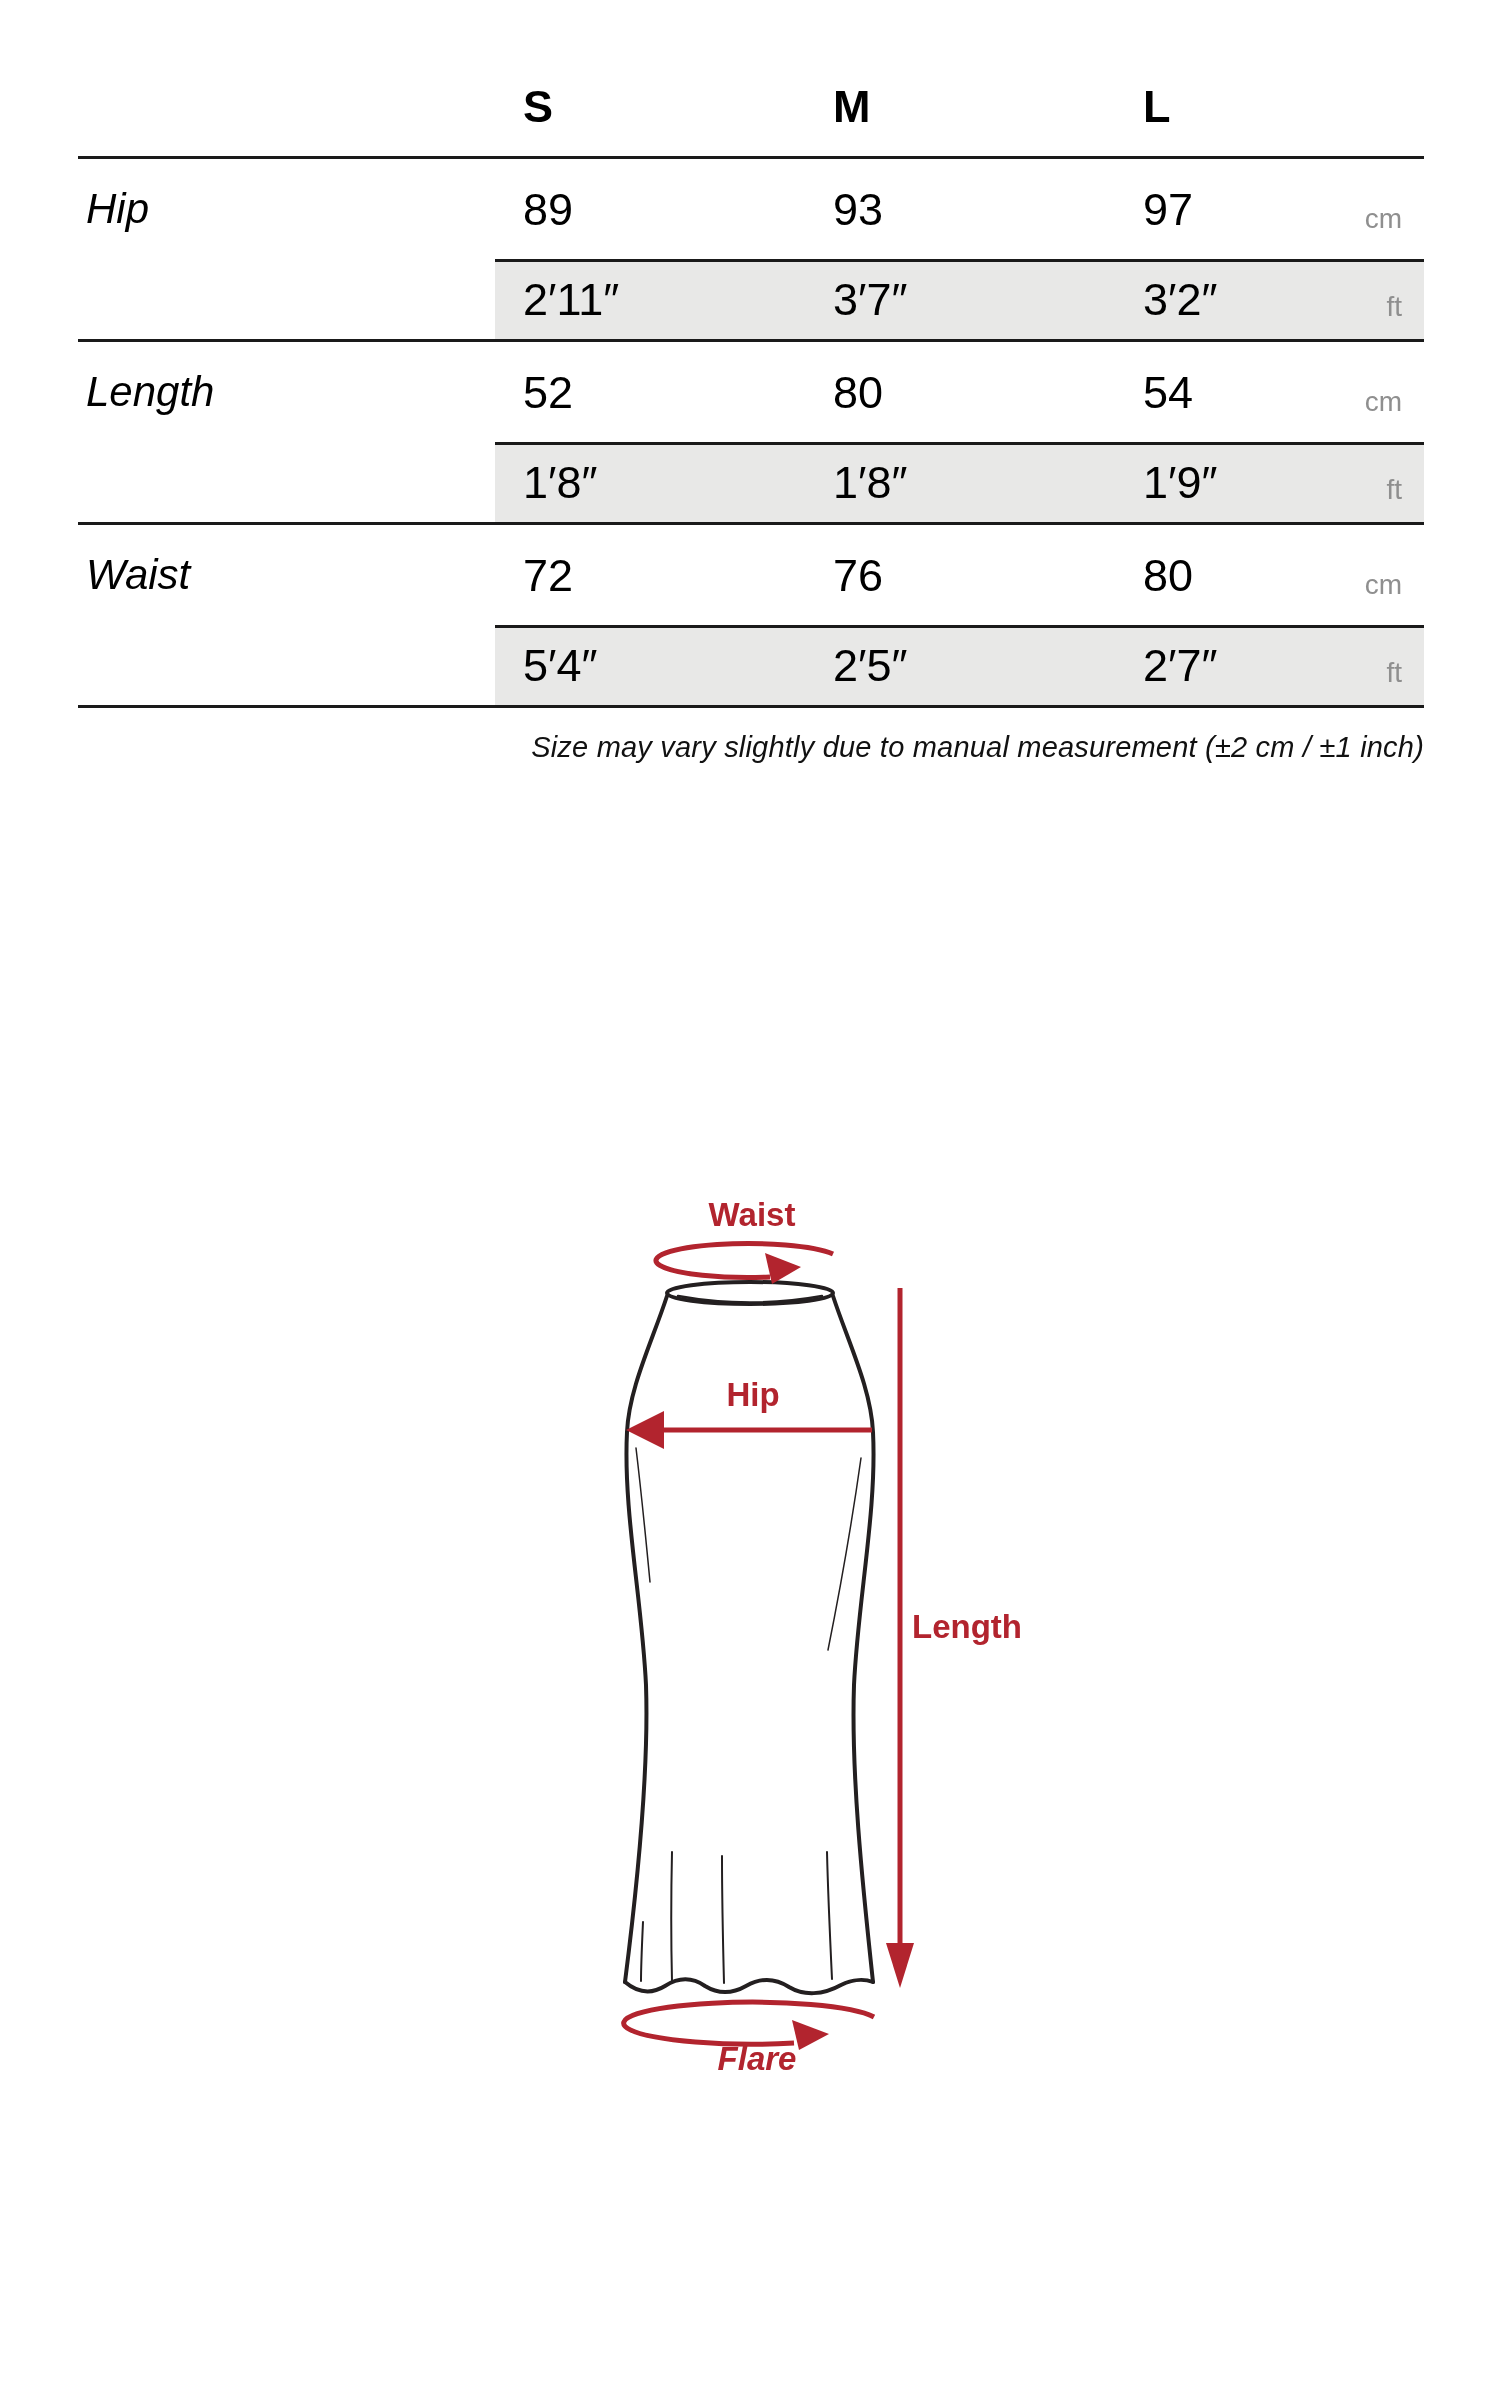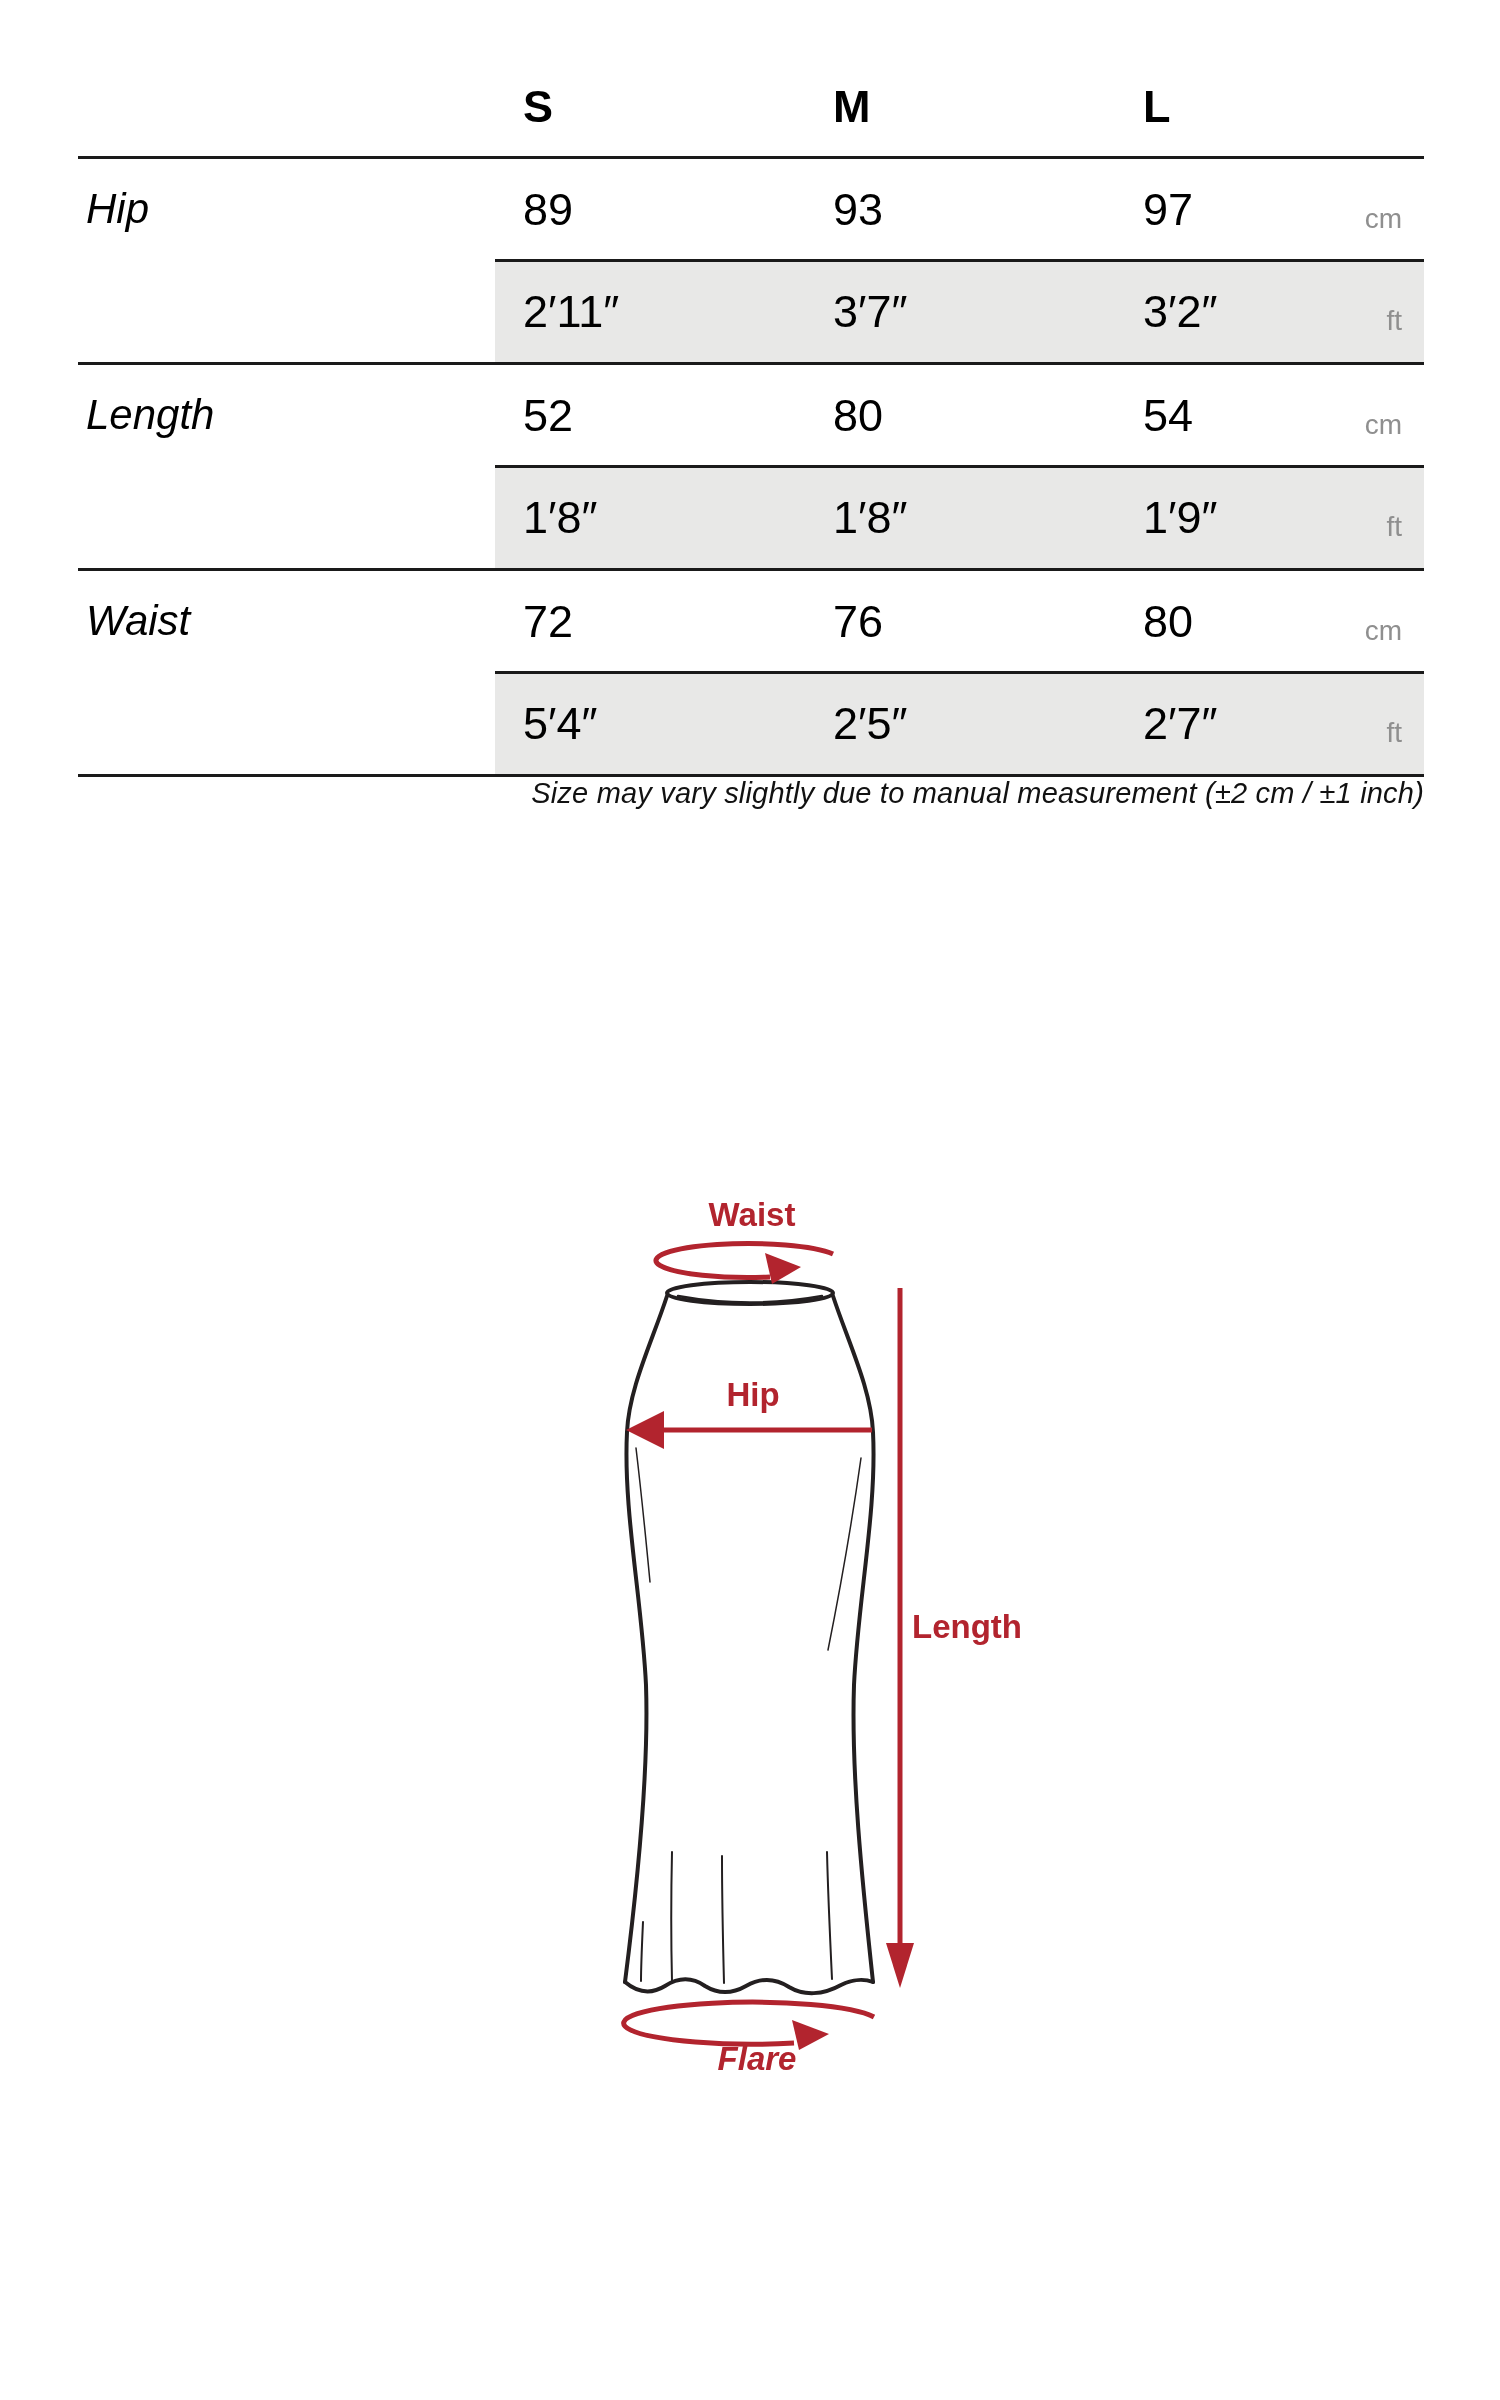--- a/index.html
+++ b/index.html
@@ -14,21 +14,21 @@
 
   
   .size-table {
     position:absolute;
     left:78px; top:55px;
     width:1346px;
   }
   .t-row { position:relative; width:100%; }
   .header-row { height:101px; }
   .cm-row { height:100px; }
-  .ft-row { height:103px;text-align:center; }
+  .ft-row { height:80px;text-align:center; }
   .divider { width:100%; height:3px; background:#1a1a1a; }
   .cell {
     position:absolute; top:50%;
     transform:translateY(-50%);
     font-size:45px; line-height:1;
     white-space:nowrap; z-index:2;
   }
   .hdr { font-weight:bold; }
   .c-label { left:8px; font-style:italic; font-size:42px; }
   .c-s { left:445px; }
@@ -38,20 +38,21 @@
     right:22px; left:auto; top:60%;
     font-size:28px; color:#8f8f8f;
   }
   .band {
     position:absolute; z-index:1;
     left:417px; right:0; top:0; bottom:0;
     background:#e8e8e7;
     border-top:3px solid #1a1a1a;
   }
   .note {
+    margin-top:23px;
     text-align:right;
     font-style:italic;
     font-size:29px;
     letter-spacing:0.2px;
     color:#111;
   }
 
   
   .diagram {
     position:absolute;

